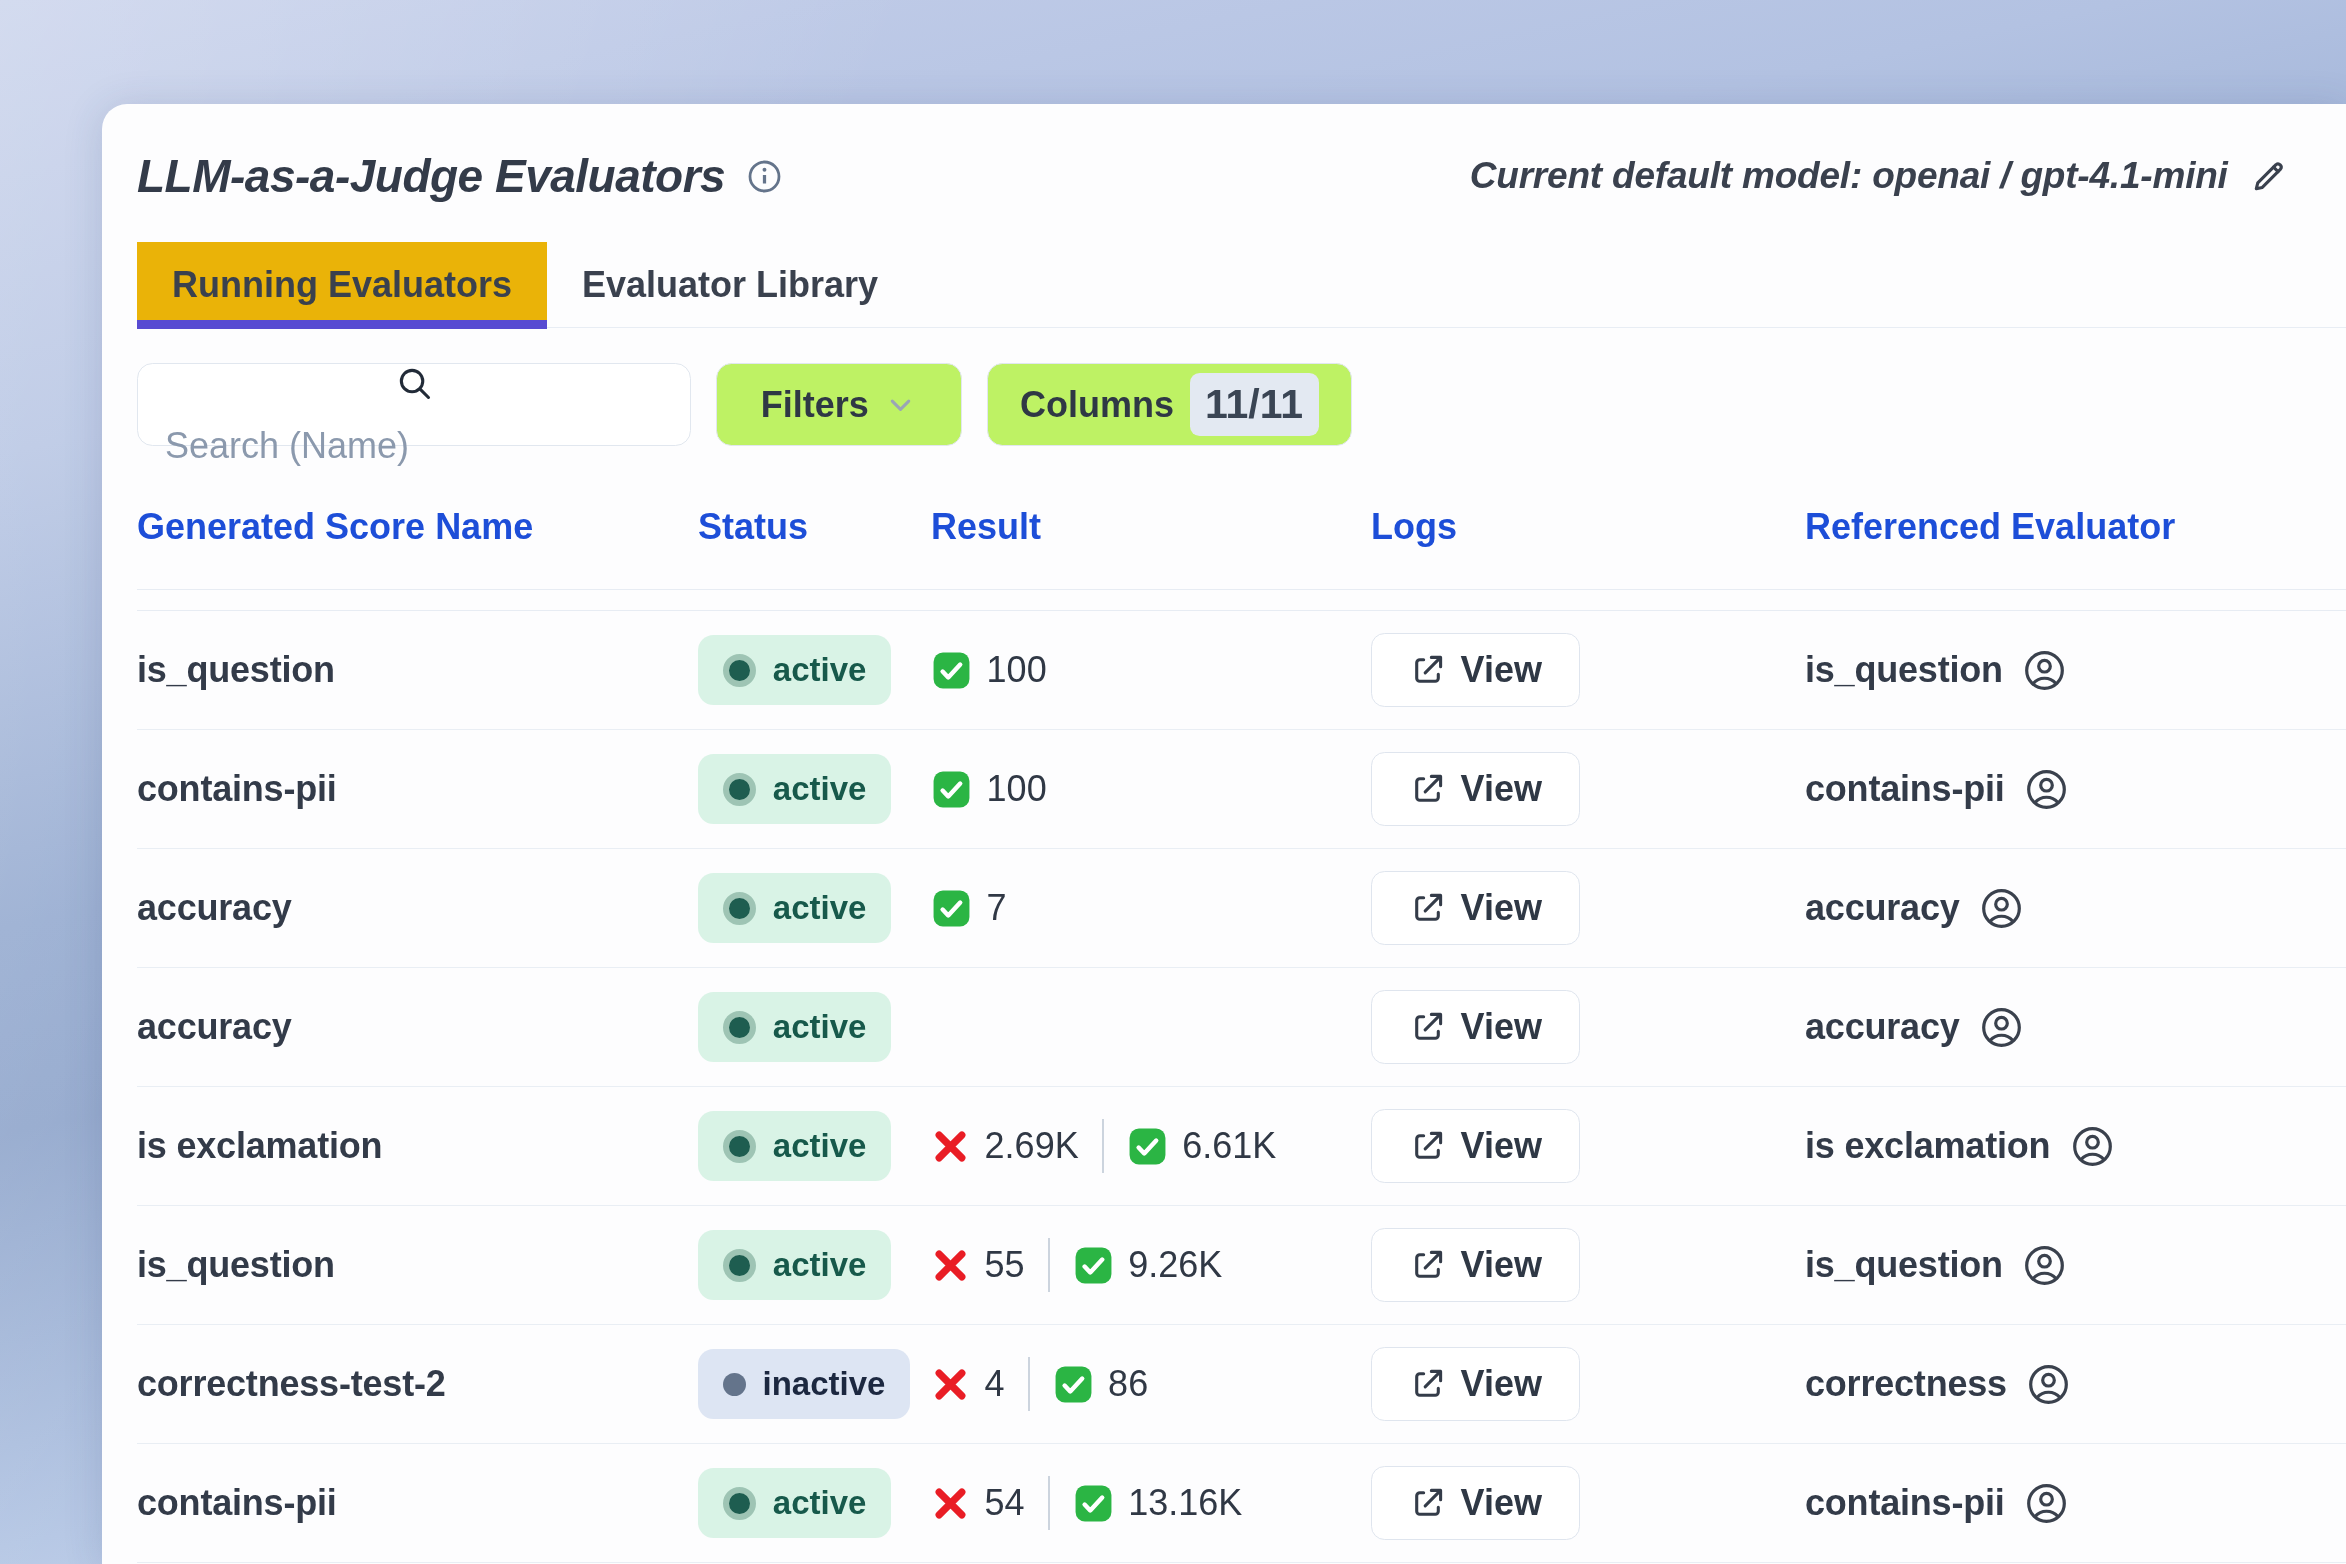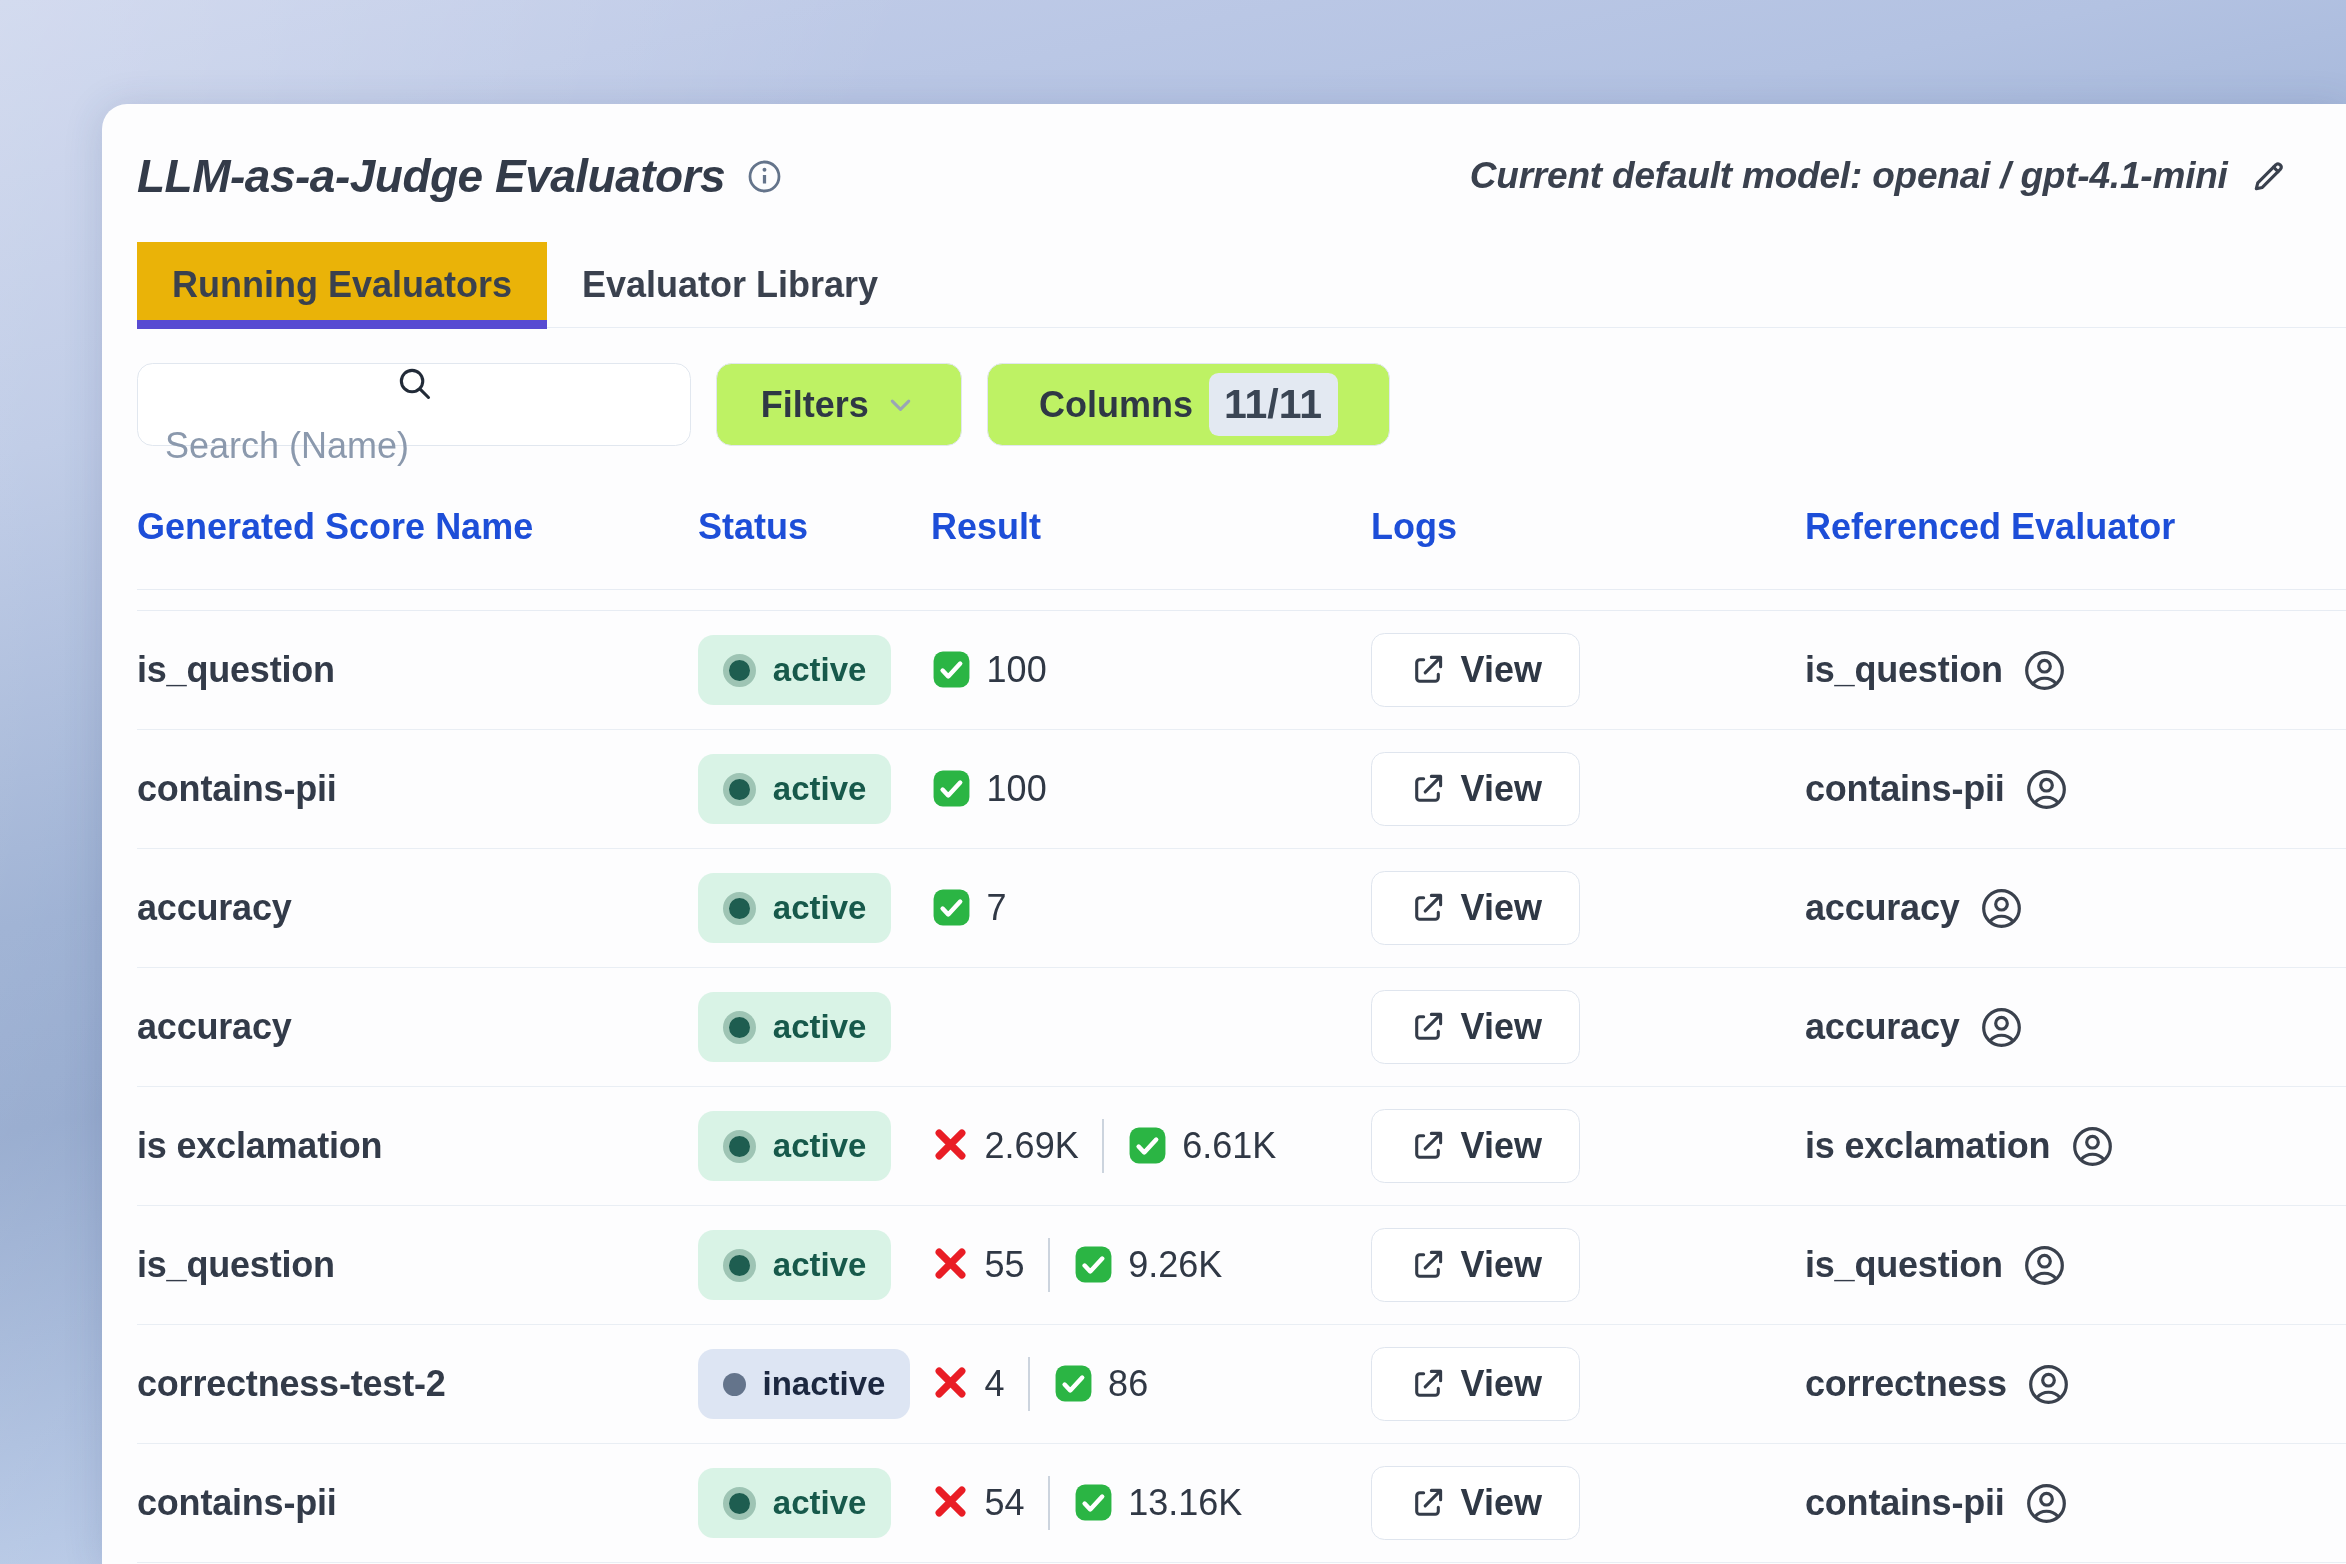--- a/index.html
+++ b/index.html
@@ -36,42 +36,42 @@
   .toolbar{display:flex;align-items:center;gap:25px;margin-top:35px;}
   .search-box{display:flex;align-items:center;gap:21.3px;width:554px;height:83px;box-sizing:border-box;
       border:1.9px solid #e1e7ef;border-radius:15.5px;padding:0 27px;background:#fff;flex-direction:column;}
   .search-box input{border:none;outline:none;font-size:36px;color:#2f3845;width:100%;background:transparent;
       font-family:inherit;}
   .search-box input::placeholder{color:#8b99ad;}
   .btn{display:flex;align-items:center;justify-content:center;gap:15.5px;height:83px;box-sizing:border-box;
       border:1.9px solid #e1e7ef;border-radius:15.5px;background:#bef264;cursor:pointer;
       font-size:36px;font-weight:600;color:#2f3845;font-family:inherit;}
   .btn-filters{width:246px;}
-  .btn-columns{padding:0 51px;justify-content:flex-end;}
+  .btn-columns{padding:0 32px;justify-content:flex-end;}
   .count-badge{background:#e3e9f2;color:#3a4554;font-size:41px;font-weight:600;border-radius:9.7px;padding:7.8px 15.5px;}
 
   
   .tbl{margin-top:0;}
   .trow{display:grid;grid-template-columns:561px 233px 440px 434px 1fr;align-items:center;}
   .thead{height:144px;border-bottom:1.9px solid #e7ecf3;box-sizing:border-box;padding-top:19.4px;}
   .thead .th{font-size:36px;font-weight:600;color:#1d4ed8;}
   .sliver{height:21.3px;border-bottom:1.9px solid #e7ecf3;box-sizing:border-box;}
   .row{height:119px;border-bottom:1.9px solid #e9eef4;box-sizing:border-box;}
   .name{font-size:36px;font-weight:700;color:#333b49;letter-spacing:-0.2px;}
 
   .badge{display:inline-flex;align-items:center;gap:16.5px;height:70px;border-radius:15.5px;padding:0 25px;
       font-size:33px;font-weight:600;}
   .badge.active{background:var(--active-bg,#d9f3e6);color:var(--active-text,#17594b);}
   .badge.inactive{background:var(--inactive-bg,#dde5f3);color:var(--inactive-text,#1c2840);}
   .dot-active{width:21.3px;height:21.3px;border-radius:50%;background:var(--active-dot,#1e5d50);
       border:6.8px solid var(--active-ring,#9ec4b4);}
   .dot-inactive{width:23px;height:23px;border-radius:50%;background:var(--inactive-dot,#64748b);}
 
   .result{display:flex;align-items:center;gap:23px;}
-  .res-group{display:flex;gap:14.6px;}
+  .res-group{display:flex;align-items:center;gap:14.6px;}
   .res-val{font-size:36px;font-weight:500;color:#303845;}
   .res-div{width:1.9px;height:54px;background:#ccd4de;}
 
   .view-btn{display:flex;align-items:center;justify-content:center;gap:14.6px;width:209px;height:74px;
       box-sizing:border-box;border:1.9px solid #dfe5ee;border-radius:13.6px;background:#fff;cursor:pointer;
       font-size:36px;font-weight:600;color:#2f3845;font-family:inherit;}
 
   .refcell{display:flex;align-items:center;gap:19.4px;}
   .refname{font-size:36px;font-weight:700;color:#333b49;letter-spacing:-0.2px;}
   svg{display:block;}

